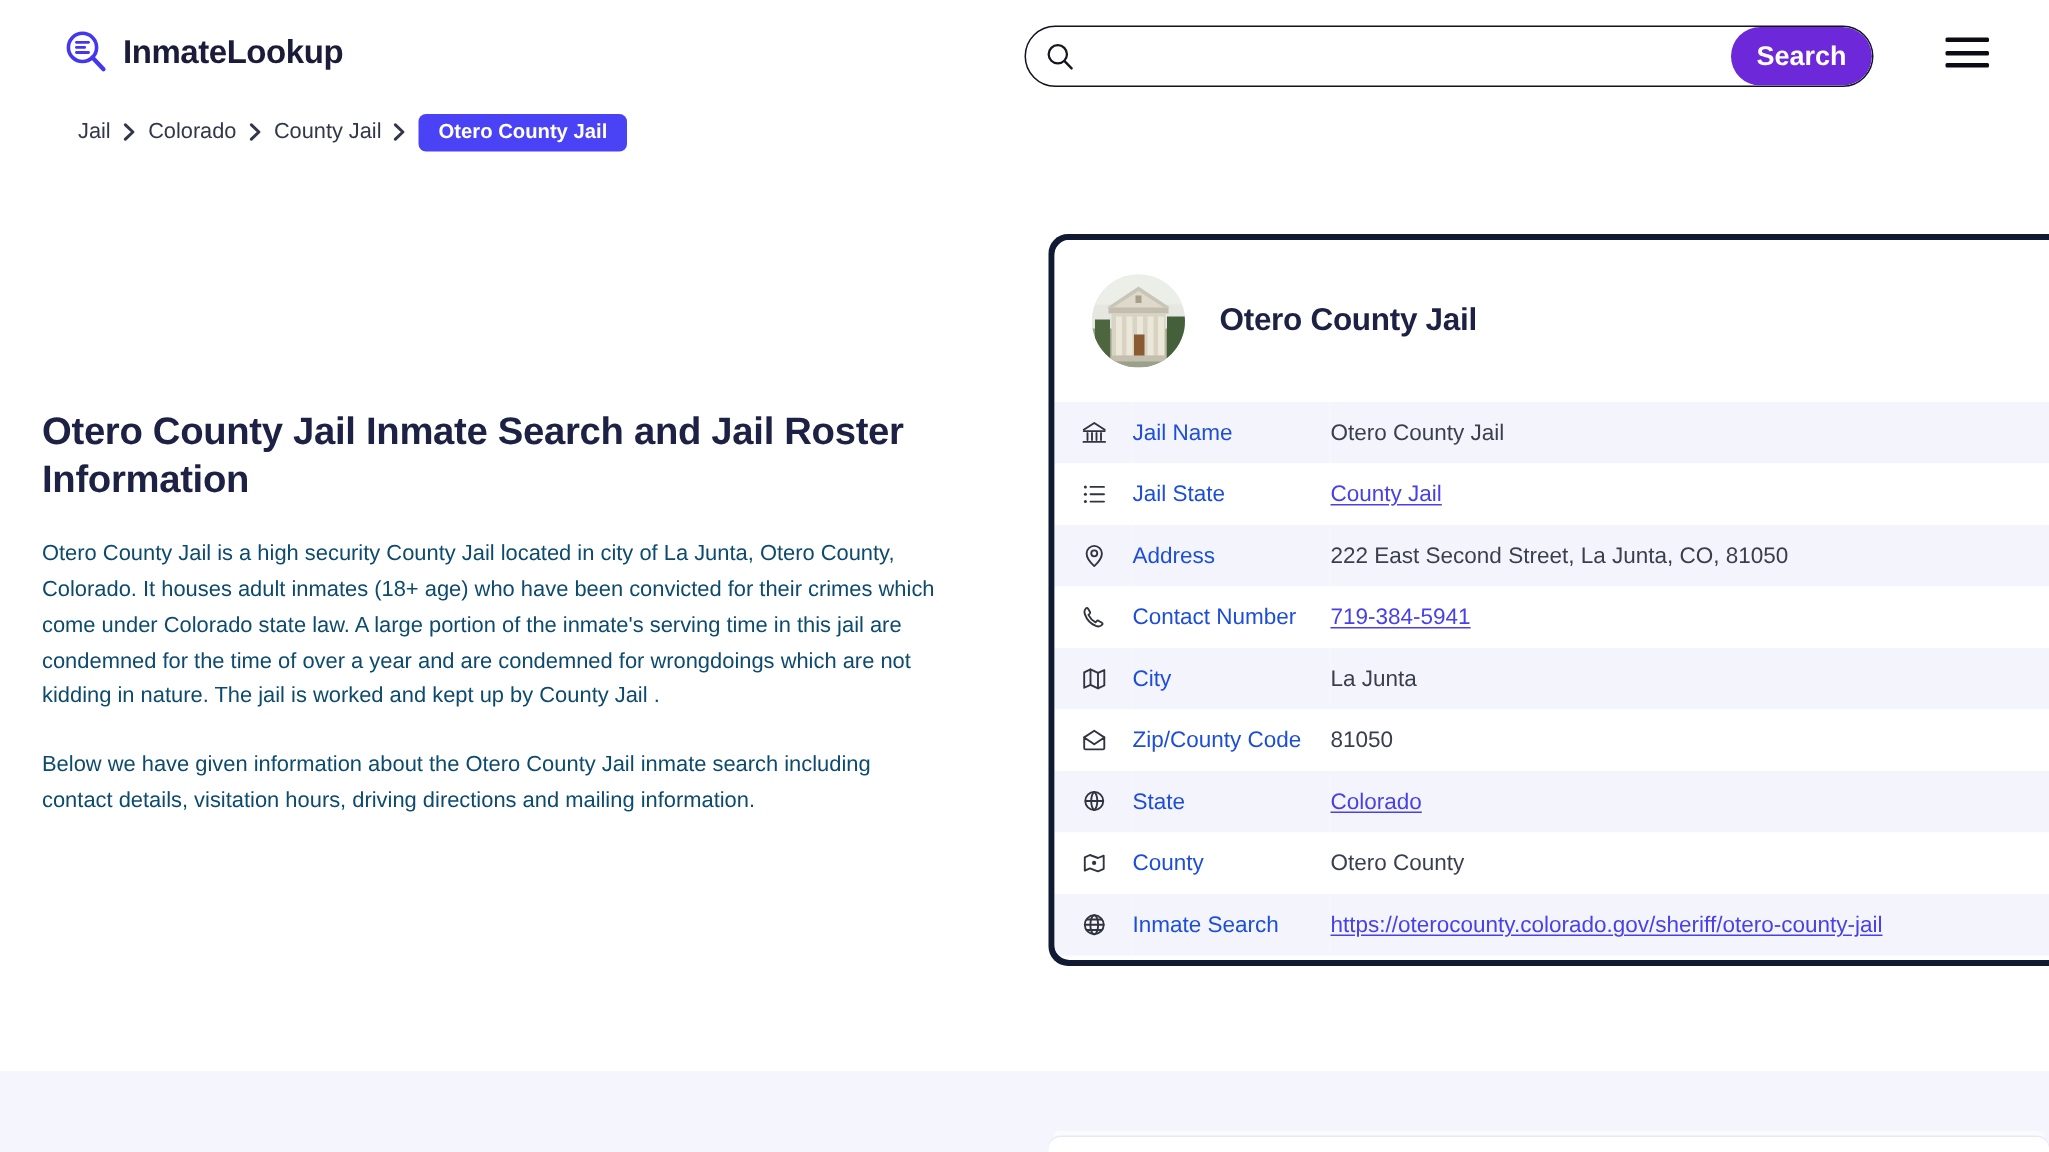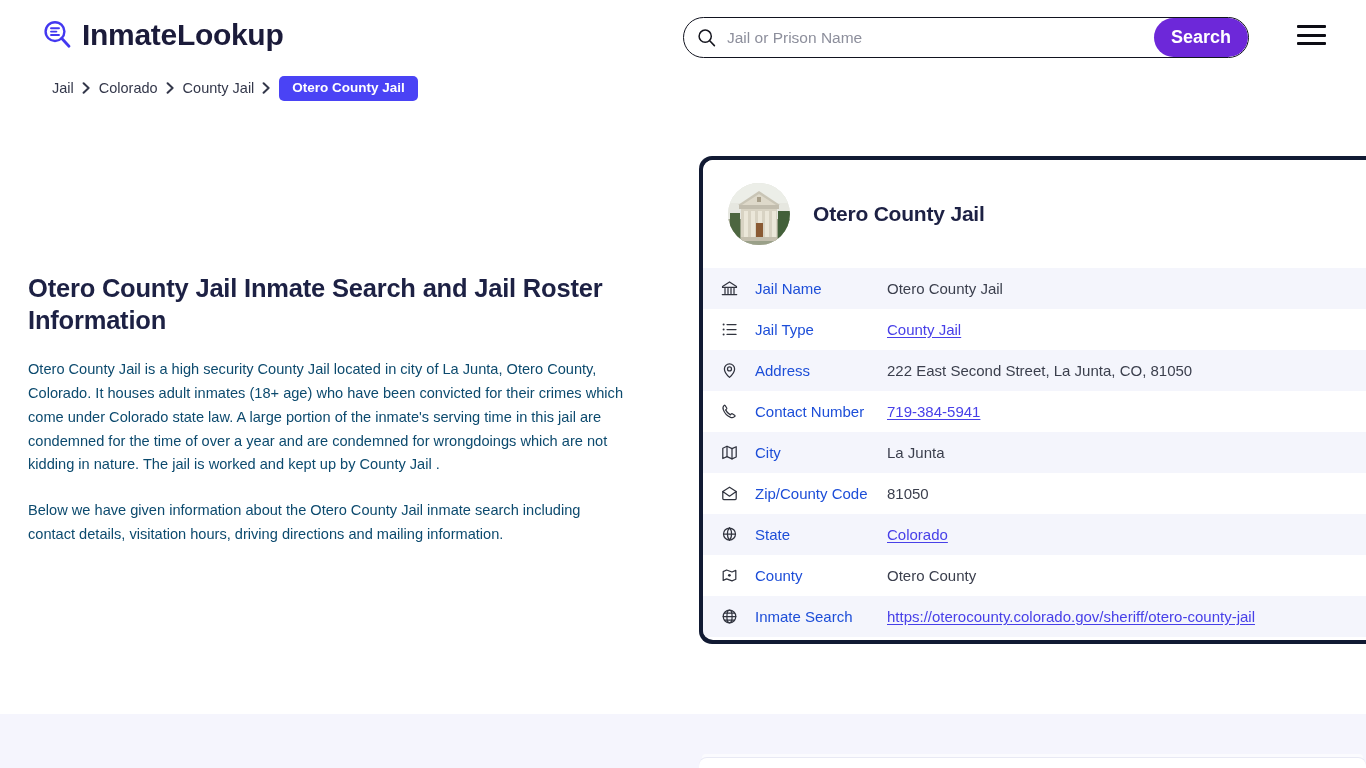--- a/index.html
+++ b/index.html
@@ -20,21 +20,21 @@
     background: #ffffff;
     display: flex; align-items: center;
   }
   .brand {
     position: absolute; left: 42px; top: 19px;
     display: flex; align-items: center; gap: 9px;
     text-decoration: none;
   }
   .brand-icon { width: 31px; height: 31px; display:block; }
   .brand-text {
-    font-size: 30px; font-weight: 700; color: #1b1b3a;
+    font-size: 22px; font-weight: 700; color: #1b1b3a;
     letter-spacing: -0.3px; line-height: 1; text-align: center;
   }
 
   .searchwrap {
     position: absolute; left: 683px; top: 17px;
     width: 566px; height: 41px;
     border: 1.6px solid #11131f;
     border-radius: 21px;
     background: #fff;
     display: flex; align-items: center;
@@ -189,21 +189,20 @@
       <span class="brand-text">InmateLookup</span>
     </a>
 
     <div class="searchwrap">
       <span class="search-icon">
         <svg viewBox="0 0 19 19" xmlns="http://www.w3.org/2000/svg">
           <circle cx="8.2" cy="8.2" r="6.1" fill="none" stroke="#15161f" stroke-width="1.5"></circle>
           <line x1="12.7" y1="12.7" x2="17.4" y2="17.6" stroke="#15161f" stroke-width="1.6" stroke-linecap="round"></line>
         </svg>
       </span>
-      <input class="search-input" type="text" placeholder="Jail or Prison Name" style="">
       <button class="search-btn">Search</button>
     </div>
 
     <div class="hamburger">
       <span></span>
       <span></span>
       <span></span>
     </div>
   </div>
 
@@ -285,21 +284,21 @@
               <td class="td-icon">
                 <svg viewBox="0 0 17 17" xmlns="http://www.w3.org/2000/svg">
                   <line x1="6" y1="3.6" x2="15" y2="3.6" fill="none" stroke="#31343f" stroke-width="1.25" stroke-linecap="round" stroke-linejoin="round"></line>
                   <line x1="6" y1="8.5" x2="15" y2="8.5" fill="none" stroke="#31343f" stroke-width="1.25" stroke-linecap="round" stroke-linejoin="round"></line>
                   <line x1="6" y1="13.4" x2="15" y2="13.4" fill="none" stroke="#31343f" stroke-width="1.25" stroke-linecap="round" stroke-linejoin="round"></line>
                   <circle cx="2.6" cy="3.6" r="1" fill="#31343f"></circle>
                   <circle cx="2.6" cy="8.5" r="1" fill="#31343f"></circle>
                   <circle cx="2.6" cy="13.4" r="1" fill="#31343f"></circle>
                 </svg>
               </td>
-              <td class="td-label">Jail Type</td>
+              <td class="td-label">Jail State</td>
               <td class="td-value"><a href="#">County Jail</a></td>
             </tr>
             <tr>
               <td class="td-icon">
                 <svg viewBox="0 0 17 17" xmlns="http://www.w3.org/2000/svg">
                   <path d="M8.5 15.4 C8.5 15.4 13.6 10.8 13.6 7 A5.1 5.1 0 0 0 3.4 7 C3.4 10.8 8.5 15.4 8.5 15.4 Z" fill="none" stroke="#31343f" stroke-width="1.25" stroke-linecap="round" stroke-linejoin="round"></path>
                   <circle cx="8.5" cy="6.9" r="2" fill="none" stroke="#31343f" stroke-width="1.25" stroke-linecap="round" stroke-linejoin="round"></circle>
                 </svg>
               </td>
               <td class="td-label">Address</td>

